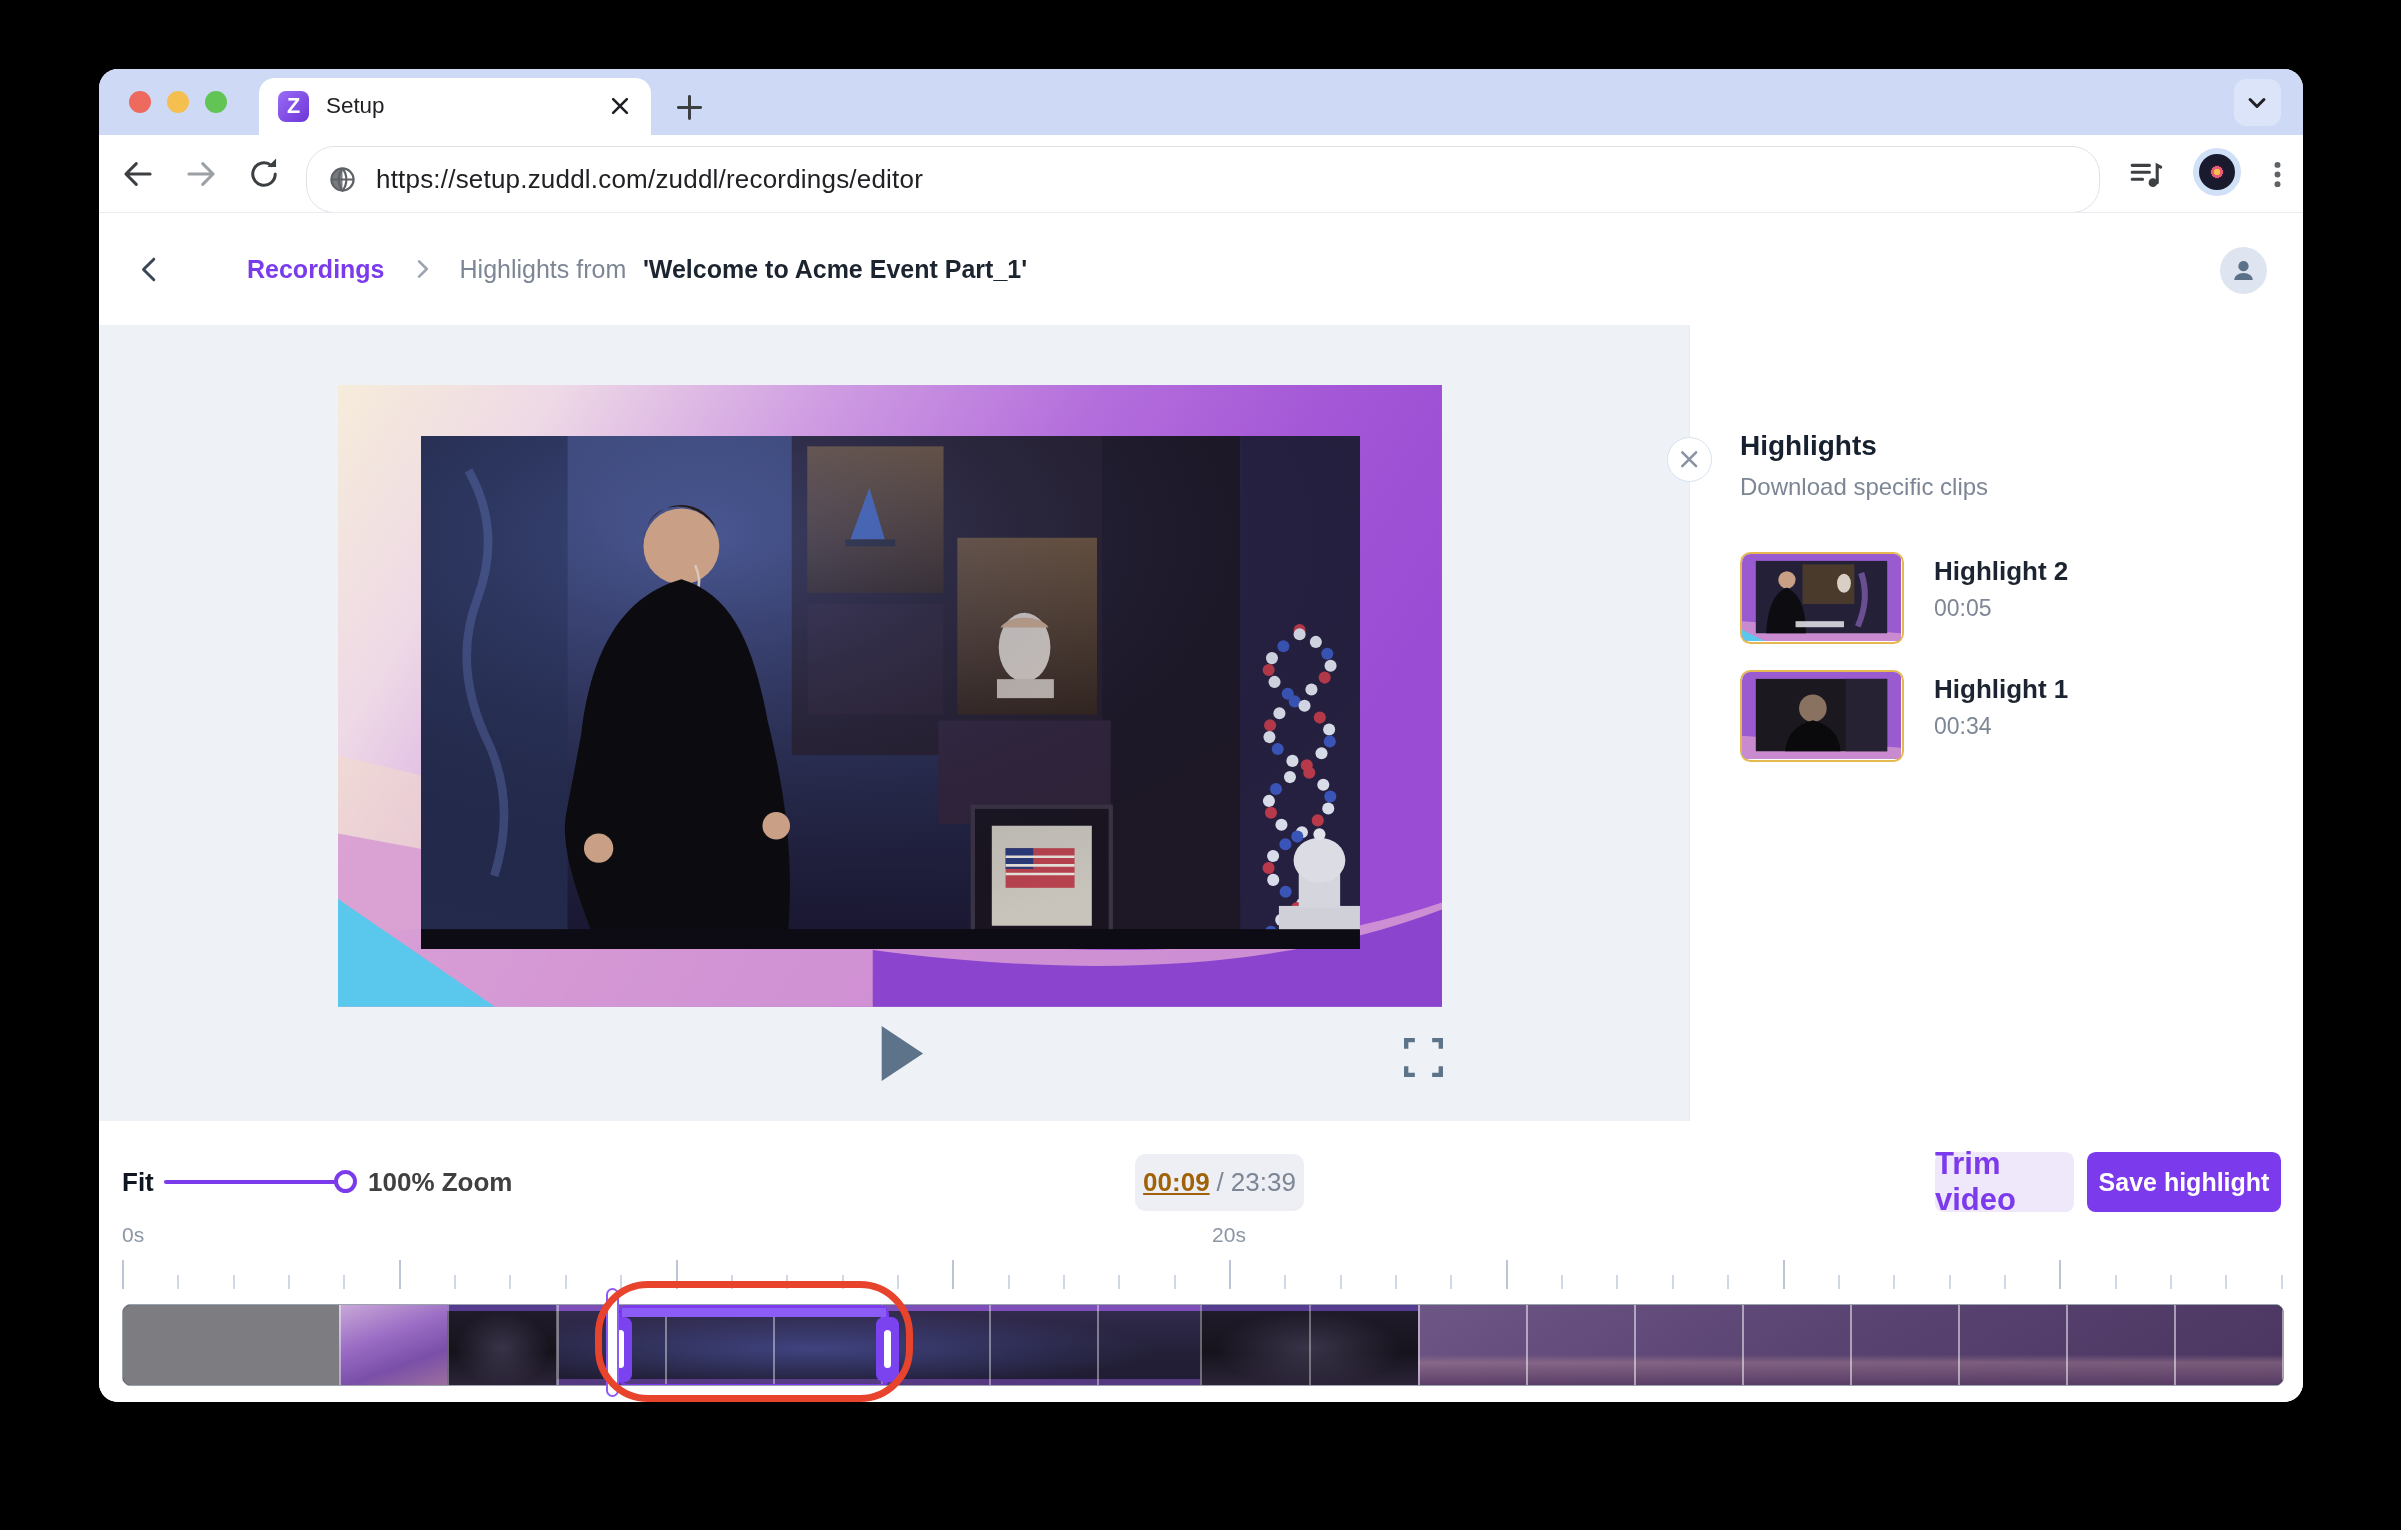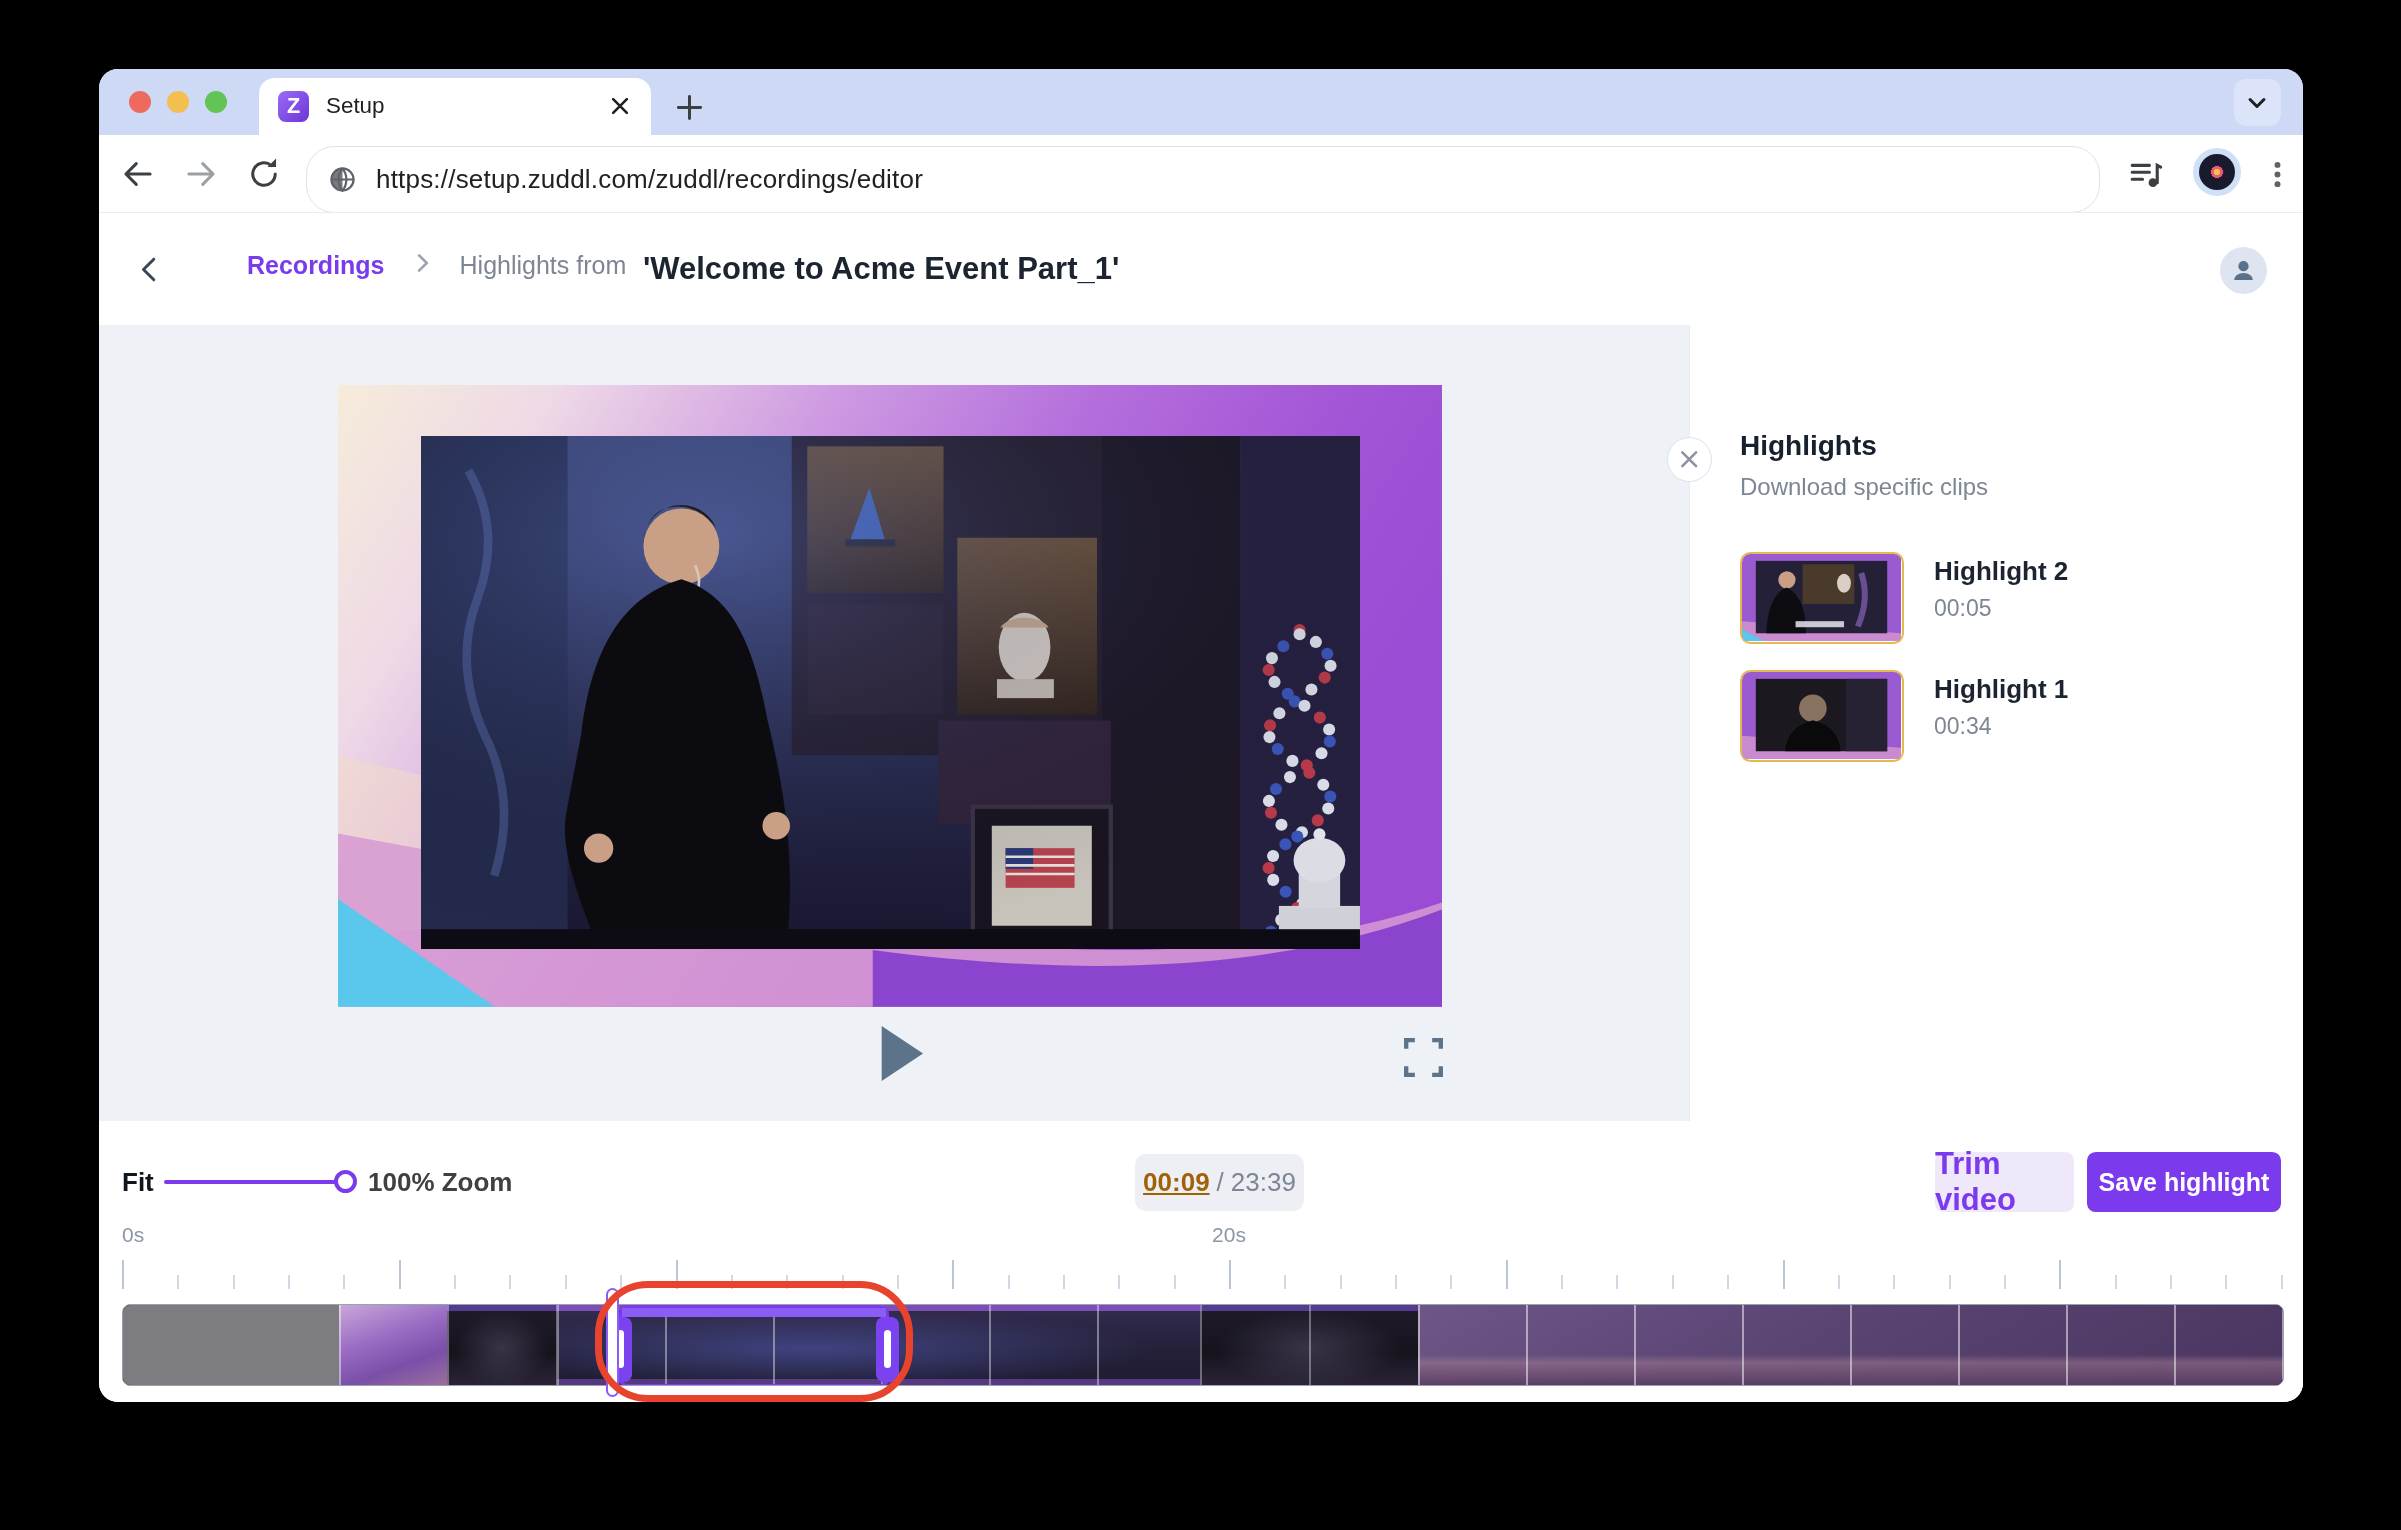--- a/index.html
+++ b/index.html
@@ -34,24 +34,24 @@
   .url-text { margin-left:19px; font-size:26px; color:#202124; letter-spacing:0.2px; }
   .avatar-vinyl { position:absolute; left:2094px; top:13px; width:48px; height:48px; border-radius:50%;
                   background:#cfe0f7; display:flex; align-items:center; justify-content:center; }
   .vinyl { width:36px; height:36px; border-radius:50%; background:#191a2e; position:relative; }
   .vinyl::after { content:""; position:absolute; left:11.2px; top:11.2px; width:14px; height:14px; border-radius:50%;
                   background:radial-gradient(circle,#f6c14b 0 3.5px,#e85d75 3.5px 6px,#3a1f3a 6px); }
 
   
   .appheader { position:absolute; left:0; top:143px; width:100%; height:113px; background:#fff;
                border-top:1.7px solid #e9edf2; display:flex; align-items:center; }
-  .crumb { display:flex; align-items:flex-start; gap:27px; margin-left:39px; }
+  .crumb { display:flex; align-items:center; gap:27px; margin-left:39px; }
   .crumb-link { color:#7a3bec; font-size:25px; font-weight:700; margin-left:43px; cursor:pointer; }
   .crumb-ctx { color:#7d8694; font-size:25px; }
-  .crumb-title { color:#1c2430; font-size:31px; font-weight:700; margin-left:-10.4px; }
+  .crumb-title { color:#1c2430; font-size:25px; font-weight:700; margin-left:-10.4px; }
   .user-btn { position:absolute; right:36px; top:34px; width:47px; height:47px; border-radius:50%;
               background:#dfe5f0; display:flex; align-items:center; justify-content:center; }
 
   
   .main { position:absolute; left:0; top:256px; width:1590px; height:796px; background:#eef1f6; }
   .video-canvas { position:absolute; left:239px; top:60px; width:1104px; height:622px; overflow:hidden; }
   .video-canvas svg.wp { position:absolute; inset:0; }
   .inner-video { position:absolute; left:83px; top:51px; width:939px; height:513px; }
   .play-btn { position:absolute; left:774px; top:694px; width:57px; height:69px; }
   .fs-btn { position:absolute; left:1300px; top:706px; width:48px; height:52px; }

